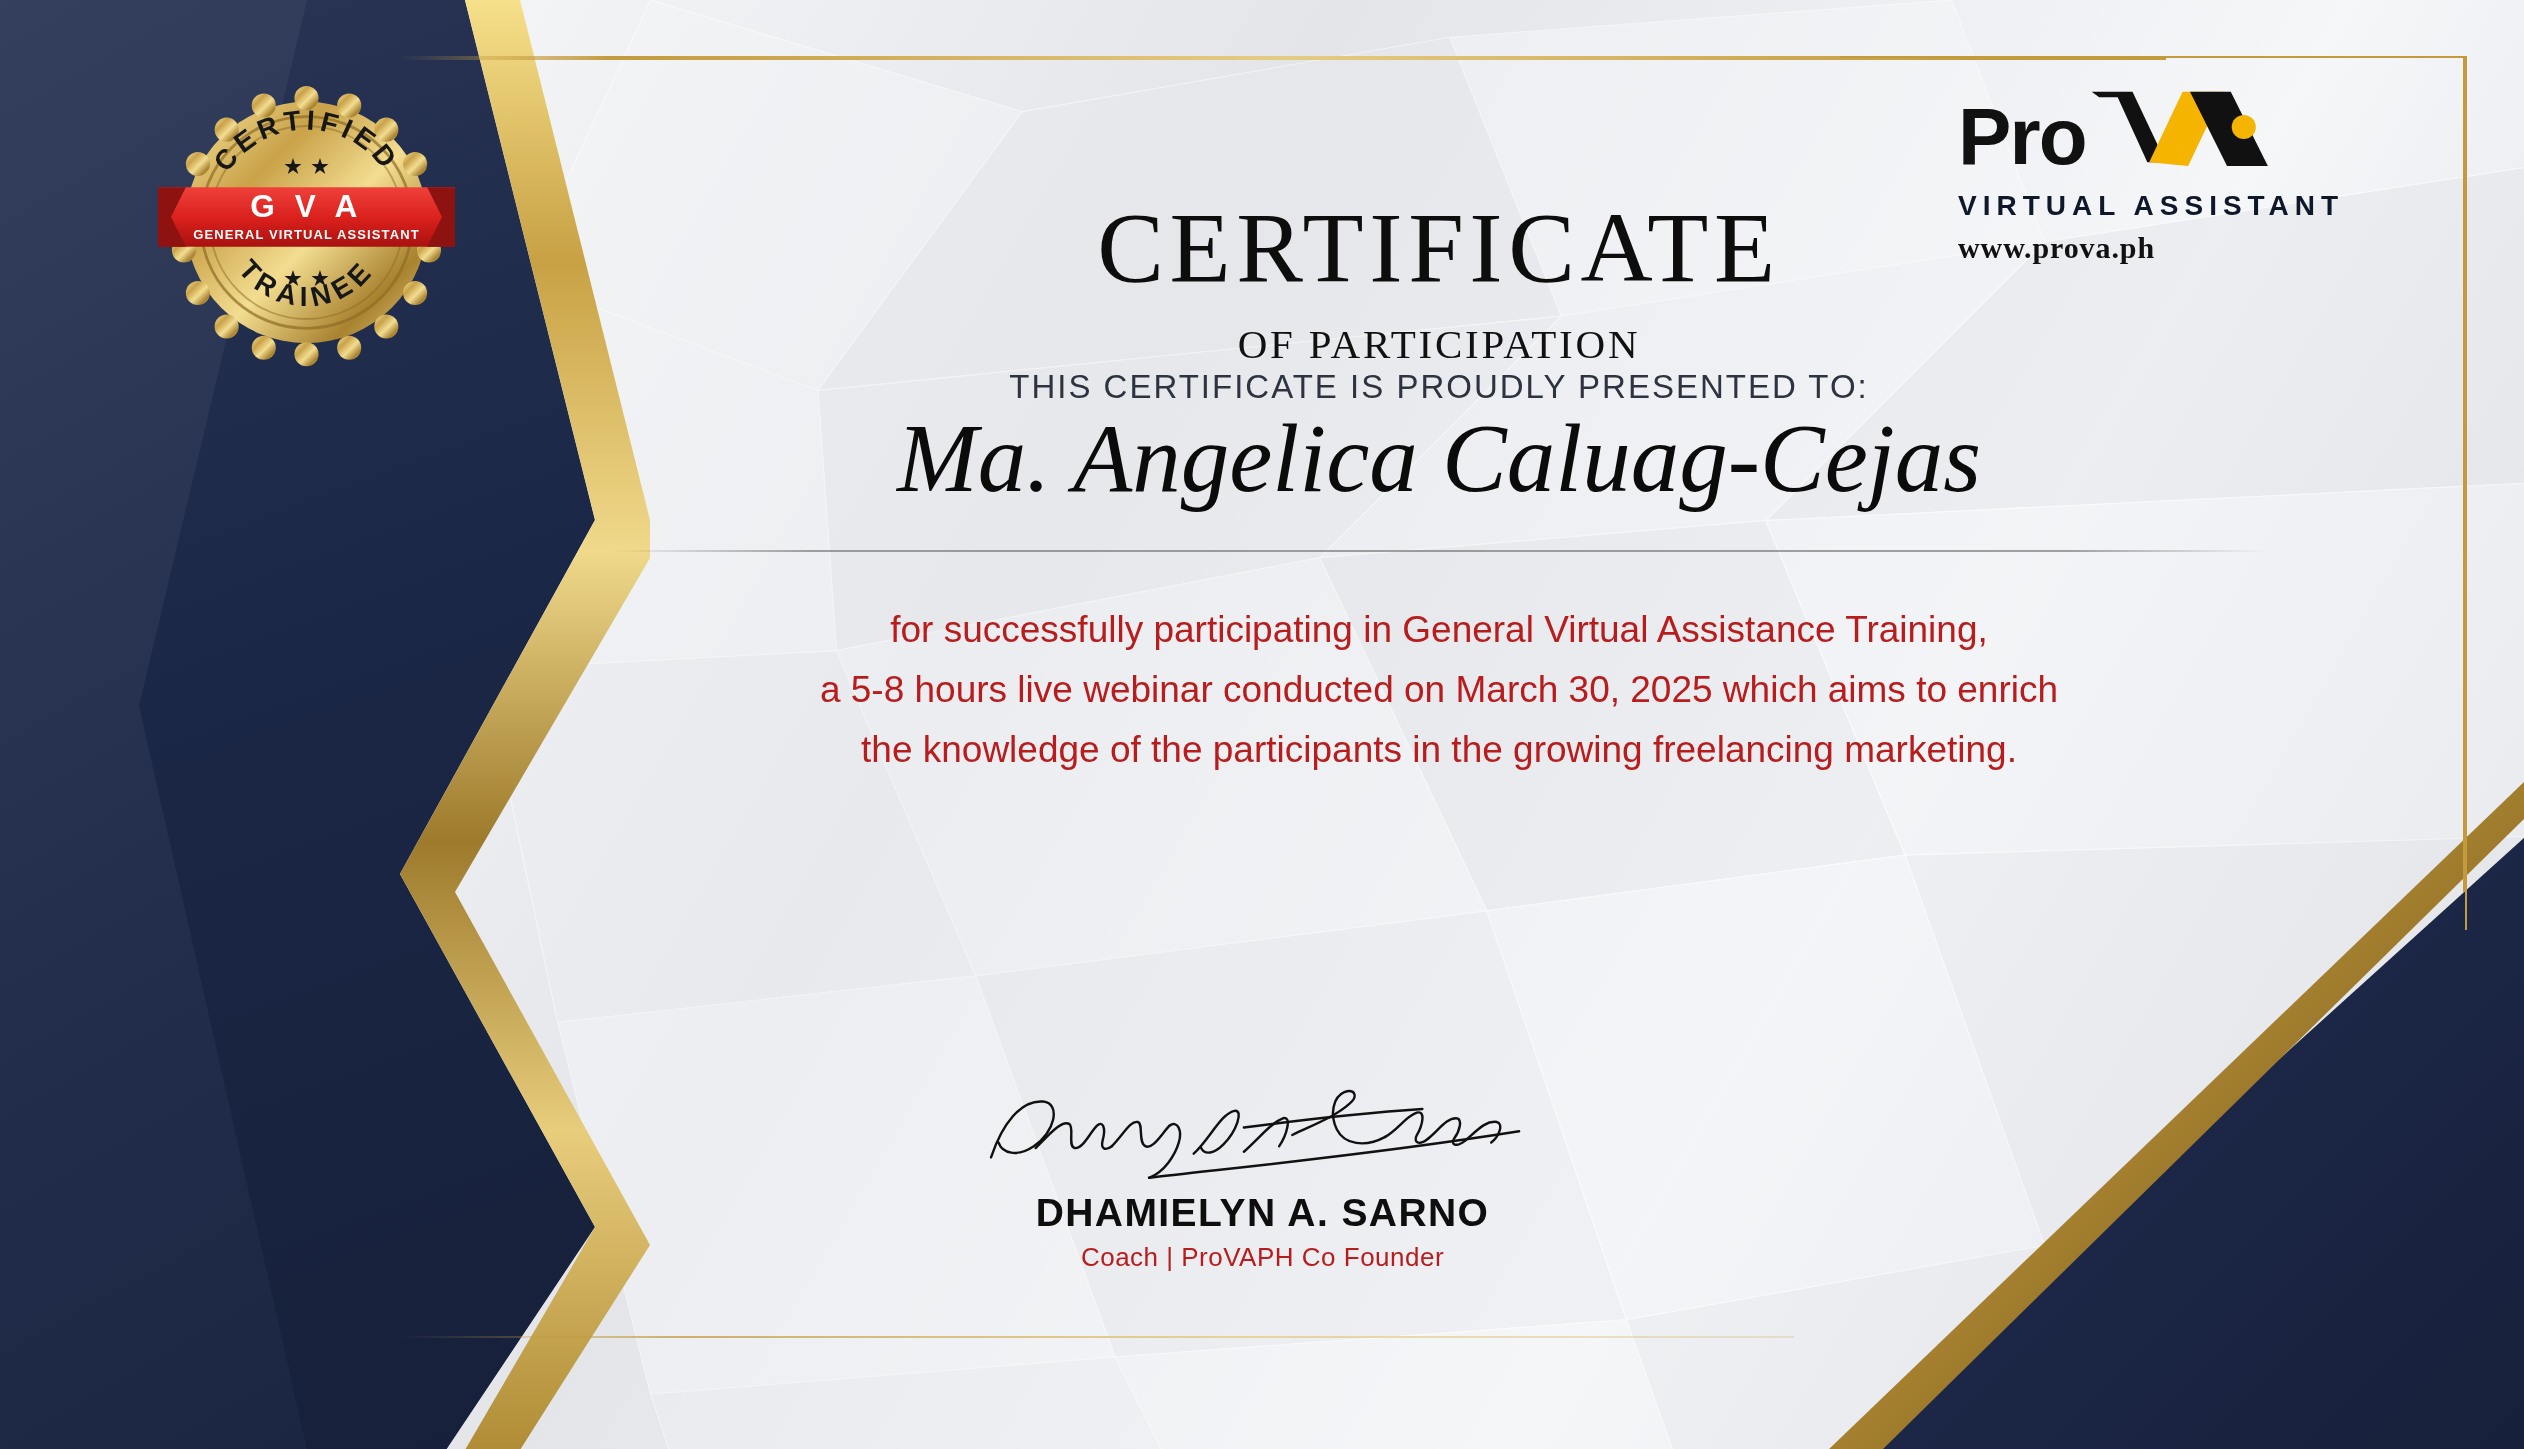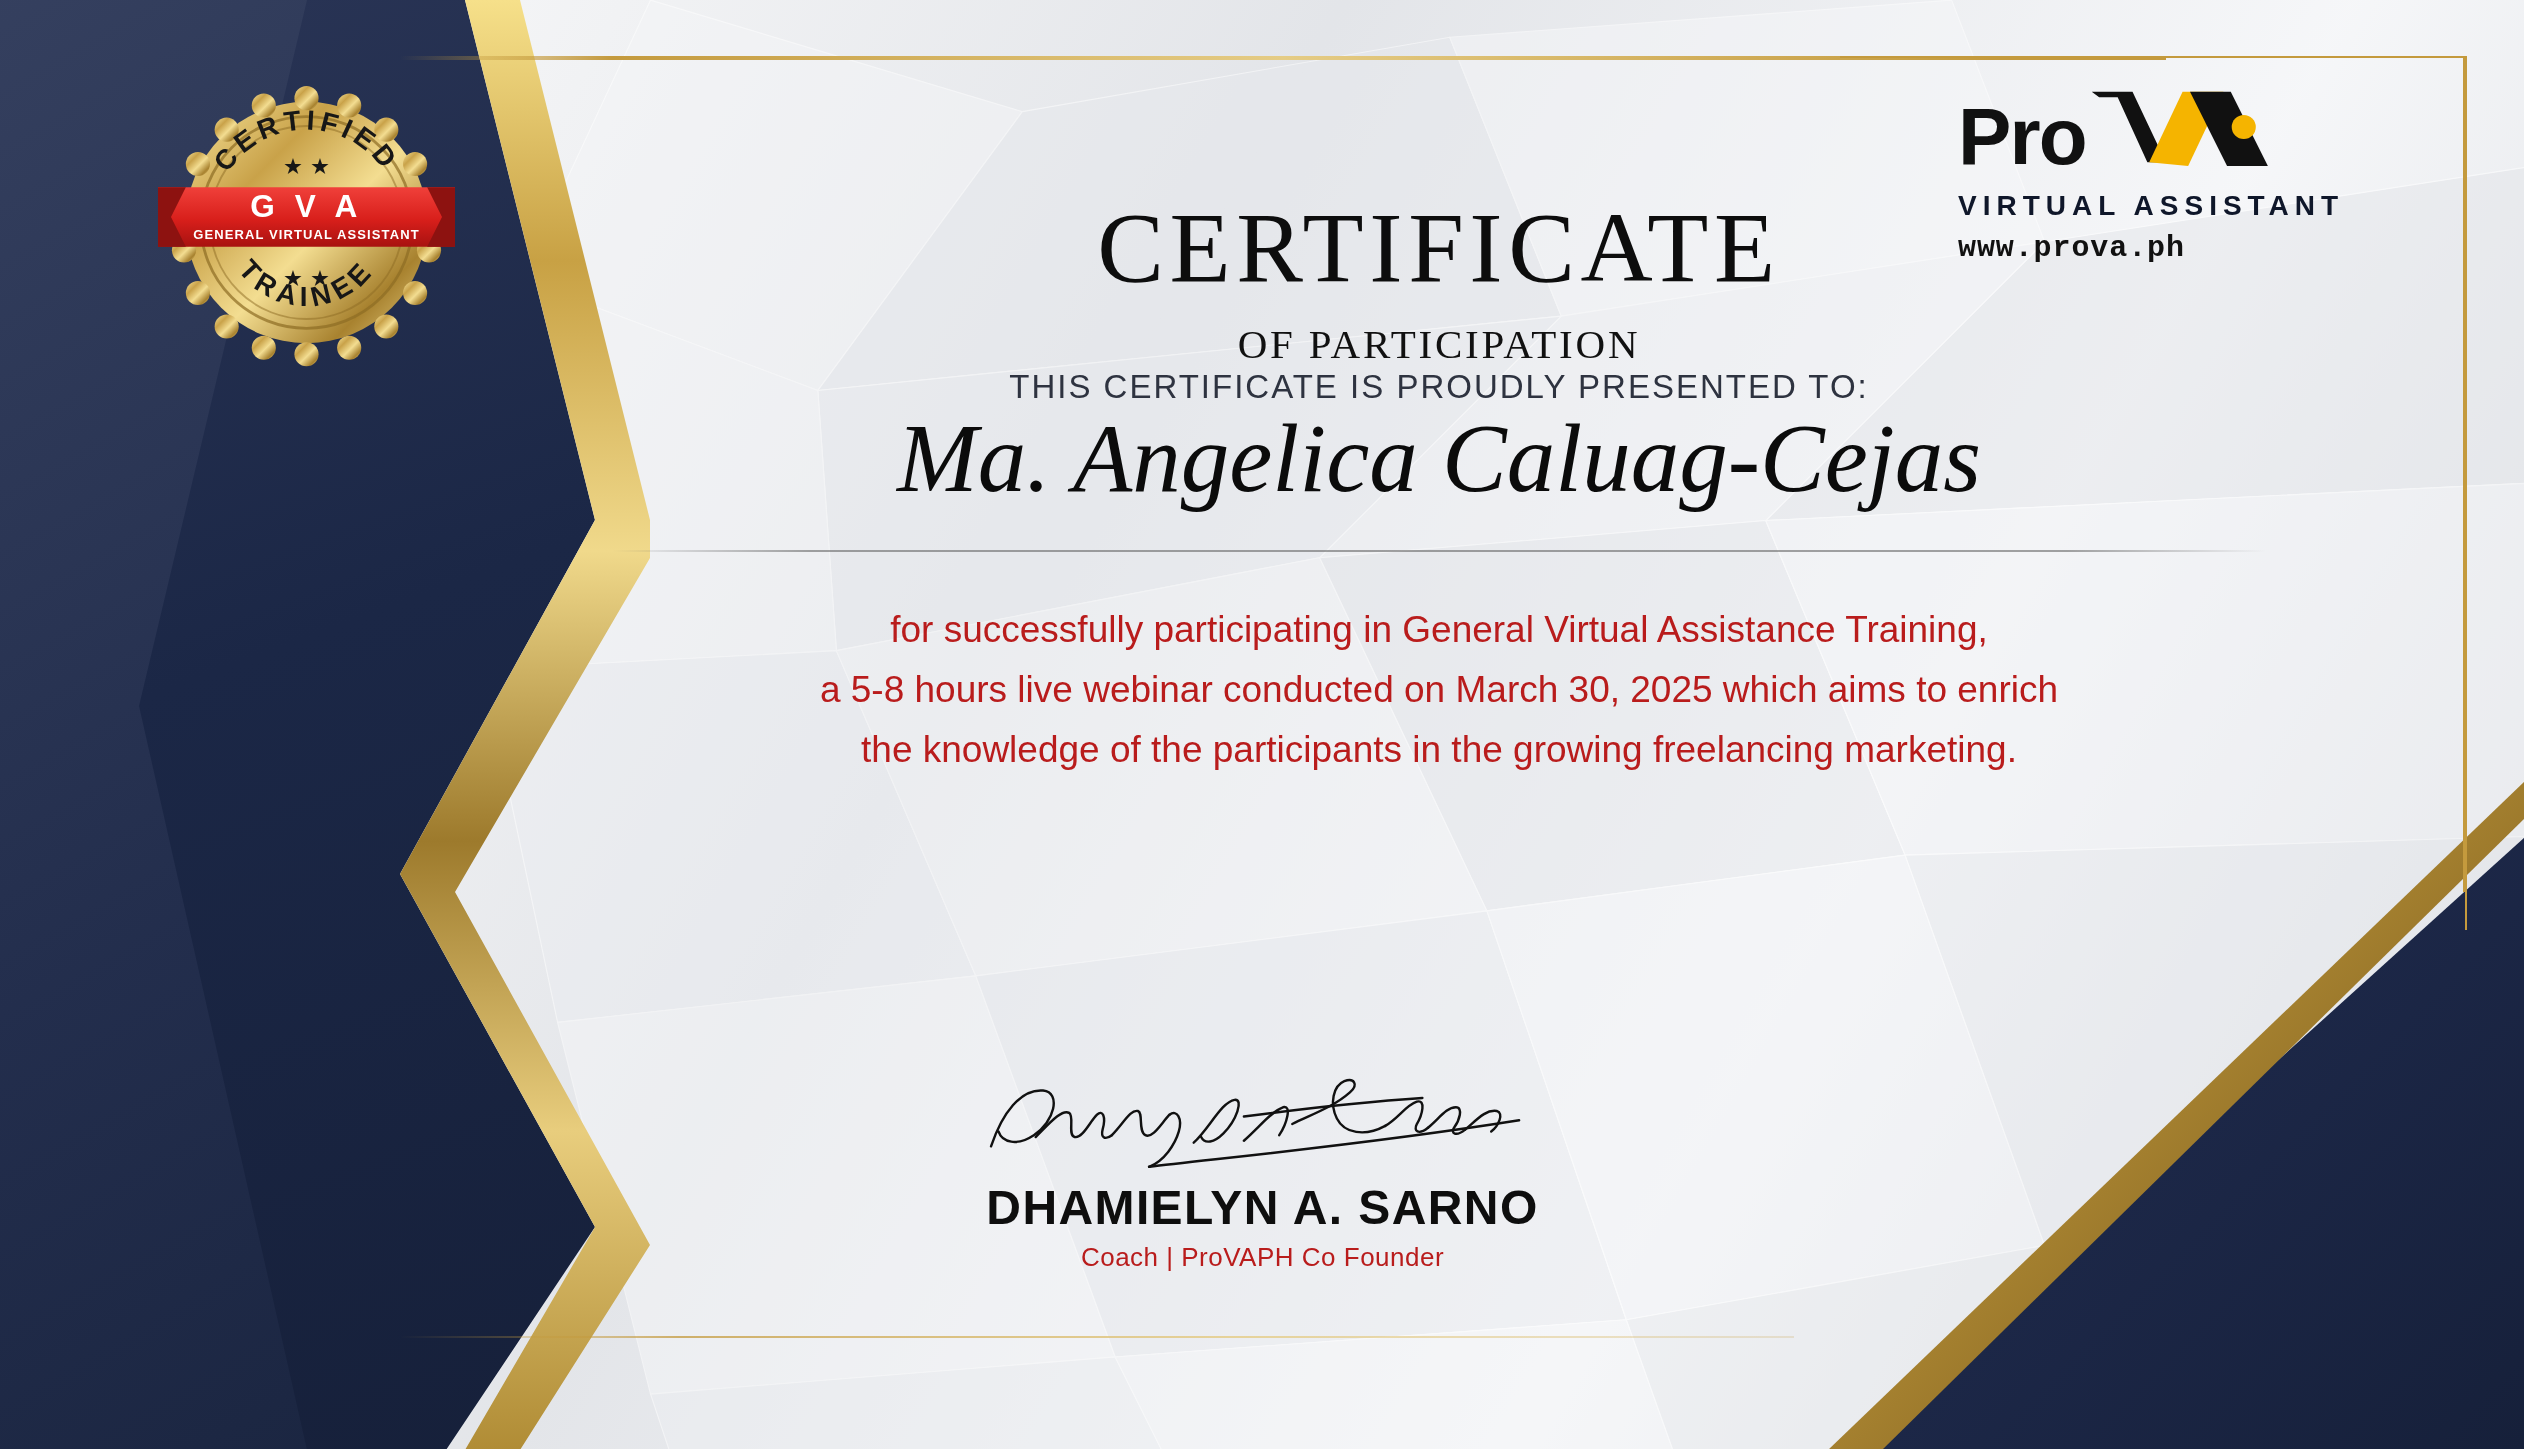--- a/index.html
+++ b/index.html
@@ -131,21 +131,21 @@
   }
   .logo-sub {
     font-family: "Liberation Sans", sans-serif;
     font-weight: bold;
     font-size: 28px;
     letter-spacing: 6px;
     margin-top: 13px;
     color: #0f172a;
   }
   .logo-url {
-    font-family: Liberation Mono, monospace;
+    font-family: Liberation Serif, serif;
     font-weight: bold;
     font-size: 30px;
     letter-spacing: 0.9px;
     margin-top: 9.3px;
     color: #111;
   }
 
   
   .content {
     position: absolute;
@@ -205,21 +205,21 @@
     width: 836px;
     text-align: center;
   }
   .signature-svg {
     display: block;
     margin: 0 auto 1.9px auto;
   }
   .sign-name {
     font-family: "Liberation Sans", sans-serif;
     font-weight: bold;
-    font-size: 48px;
+    font-size: 39px;
     letter-spacing: 1.4px;
     color: #0e0e0e;
   }
   .sign-role {
     font-family: "Liberation Sans", sans-serif;
     font-size: 26px;
     color: #b91c1c;
     margin-top: 7px;
     letter-spacing: 0.5px;
   }

